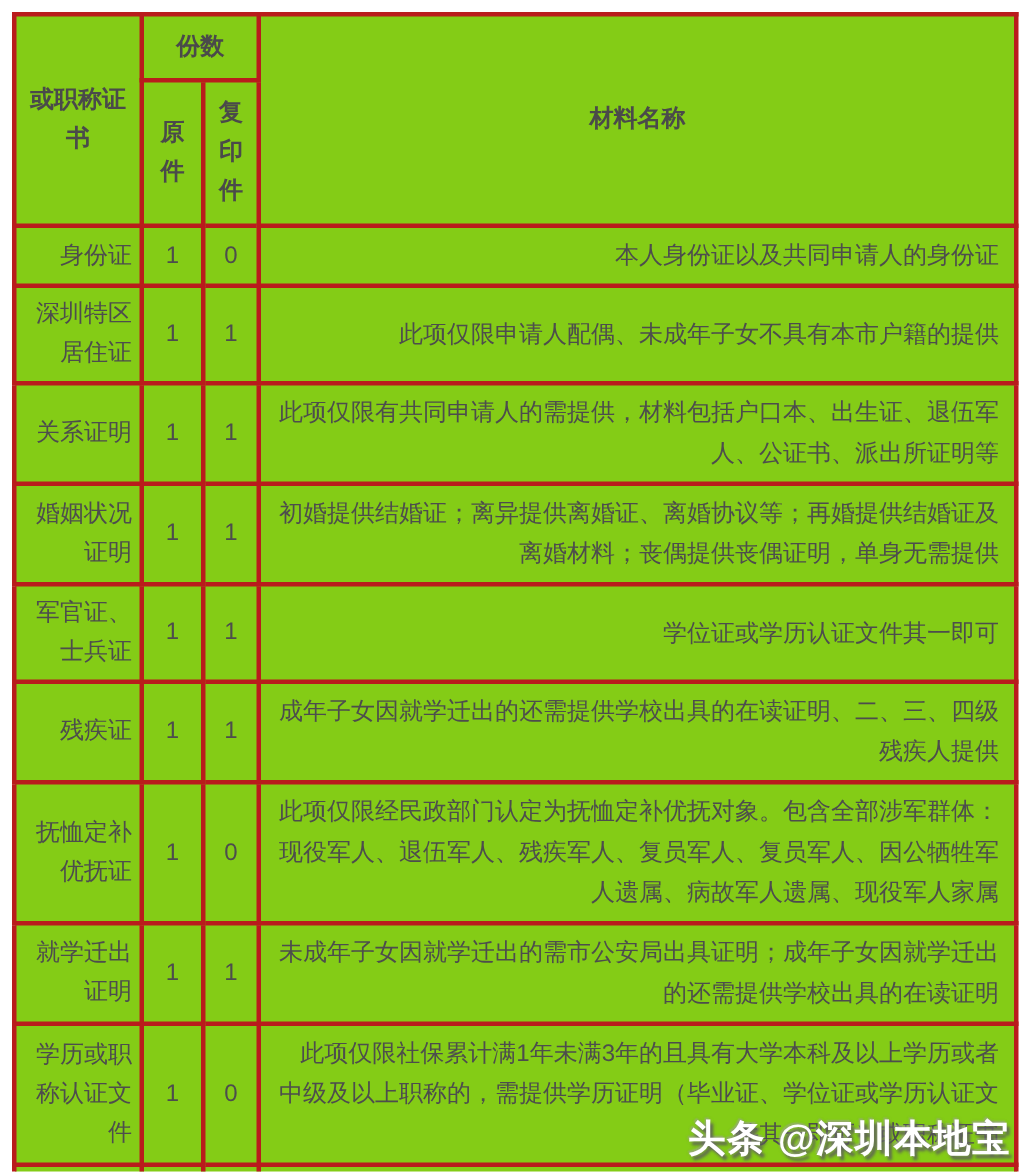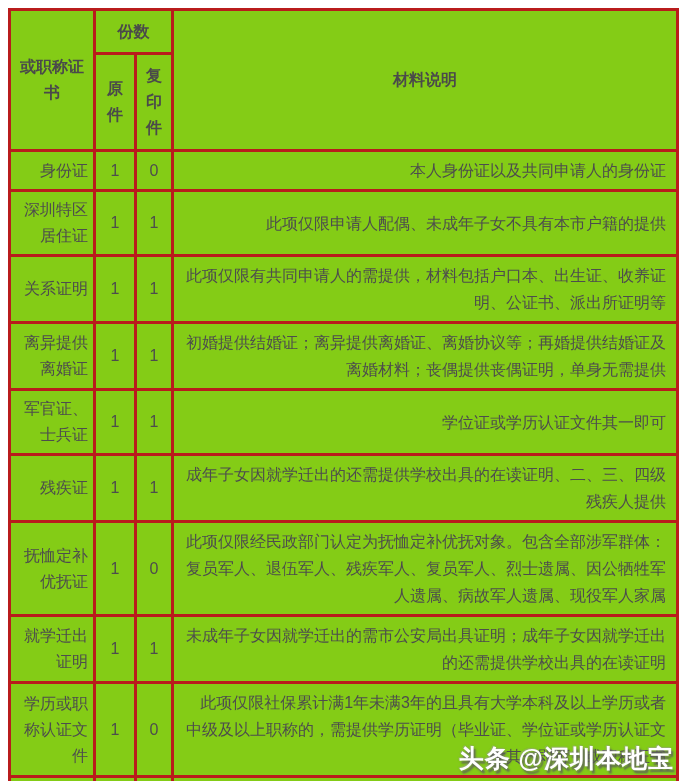--- a/index.html
+++ b/index.html
@@ -79,21 +79,21 @@
   <colgroup>
     <col style="width:85px">
     <col style="width:41px">
     <col style="width:37px">
     <col style="width:505px">
   </colgroup>
   <thead>
     <tr>
       <th rowspan="2">或职称证书</th>
       <th colspan="2" class="copies-header">份数</th>
-      <th rowspan="2">材料说明</th>
+      <th rowspan="2">材料名称</th>
     </tr>
     <tr>
       <th class="sub-header">原件</th>
       <th class="sub-header">复印件</th>
     </tr>
   </thead>
   <tbody id="table-body">
   <tr>
     <td class="name-cell">身份证</td>
     <td class="num-cell">1</td>
@@ -105,25 +105,25 @@
     <td class="name-cell">深圳特区居住证</td>
     <td class="num-cell">1</td>
     <td class="num-cell">1</td>
     <td class="desc-cell">此项仅限申请人配偶、未成年子女不具有本市户籍的提供</td>
   </tr>
 
   <tr>
     <td class="name-cell">关系证明</td>
     <td class="num-cell">1</td>
     <td class="num-cell">1</td>
-    <td class="desc-cell">此项仅限有共同申请人的需提供，材料包括户口本、出生证、收养证明、公证书、派出所证明等</td>
+    <td class="desc-cell">此项仅限有共同申请人的需提供，材料包括户口本、出生证、退伍军人、公证书、派出所证明等</td>
   </tr>
 
   <tr>
-    <td class="name-cell">离异提供离婚证</td>
+    <td class="name-cell">婚姻状况证明</td>
     <td class="num-cell">1</td>
     <td class="num-cell">1</td>
     <td class="desc-cell">初婚提供结婚证；离异提供离婚证、离婚协议等；再婚提供结婚证及离婚材料；丧偶提供丧偶证明，单身无需提供</td>
   </tr>
 
   <tr>
     <td class="name-cell">军官证、士兵证</td>
     <td class="num-cell">1</td>
     <td class="num-cell">1</td>
     <td class="desc-cell">学位证或学历认证文件其一即可</td>
@@ -133,21 +133,21 @@
     <td class="name-cell">残疾证</td>
     <td class="num-cell">1</td>
     <td class="num-cell">1</td>
     <td class="desc-cell">成年子女因就学迁出的还需提供学校出具的在读证明、二、三、四级残疾人提供</td>
   </tr>
 
   <tr>
     <td class="name-cell">抚恤定补优抚证</td>
     <td class="num-cell">1</td>
     <td class="num-cell">0</td>
-    <td class="desc-cell">此项仅限经民政部门认定为抚恤定补优抚对象。包含全部涉军群体：复员军人、退伍军人、残疾军人、复员军人、烈士遗属、因公牺牲军人遗属、病故军人遗属、现役军人家属</td>
+    <td class="desc-cell">此项仅限经民政部门认定为抚恤定补优抚对象。包含全部涉军群体：现役军人、退伍军人、残疾军人、复员军人、复员军人、因公牺牲军人遗属、病故军人遗属、现役军人家属</td>
   </tr>
 
   <tr>
     <td class="name-cell">就学迁出证明</td>
     <td class="num-cell">1</td>
     <td class="num-cell">1</td>
     <td class="desc-cell">未成年子女因就学迁出的需市公安局出具证明；成年子女因就学迁出的还需提供学校出具的在读证明</td>
   </tr>
 
   <tr>

